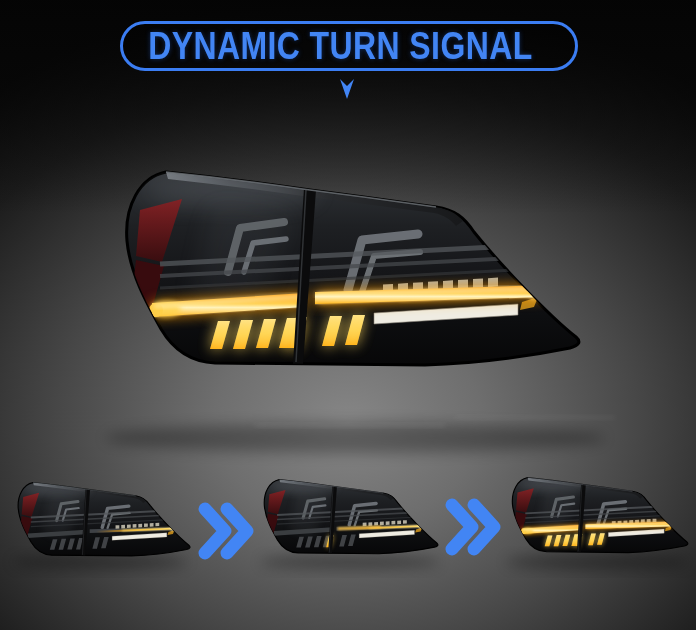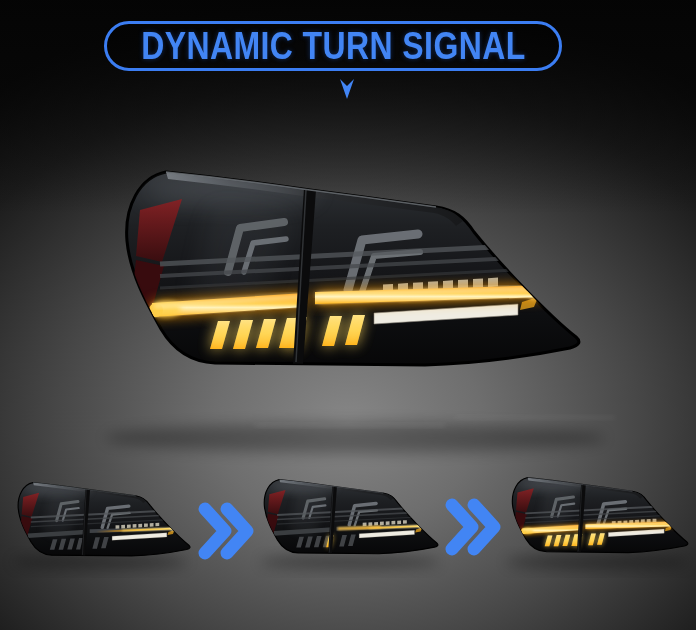--- a/index.html
+++ b/index.html
@@ -7,25 +7,25 @@
     position:relative;
     width:696px;height:630px;
     overflow:hidden;
     background-color:#0a0a0a;
     background-image:
       linear-gradient(180deg, rgba(4,4,4,.95) 0%, rgba(5,5,5,.75) 10%, rgba(6,6,6,0) 34%),
       radial-gradient(560px 430px at 50% 67%, #868686 0%, #6e6e6e 24%, #474747 52%, #1d1d1d 80%, #0a0a0a 100%);
     font-family:"Liberation Sans", sans-serif;
   }
   .banner{
-    position:absolute; left:104px; top:21px;
+    position:absolute; left:120px; top:21px;
     width:452px; height:44px;
     border:3px solid #3b7df2;
     border-radius:26px;
-    display:flex; align-items:center; justify-content:center;
+    display:flex; align-items:center; justify-content:flex-end;
     background:rgba(0,0,0,.25);
   }
   .banner-title{
     color:#4285f4;
     font-size:39px;
     font-weight:bold;
     letter-spacing:0.5px;
     white-space:nowrap;
     transform:scaleX(.82);
     text-shadow:0 0 6px rgba(40,110,240,.35);

